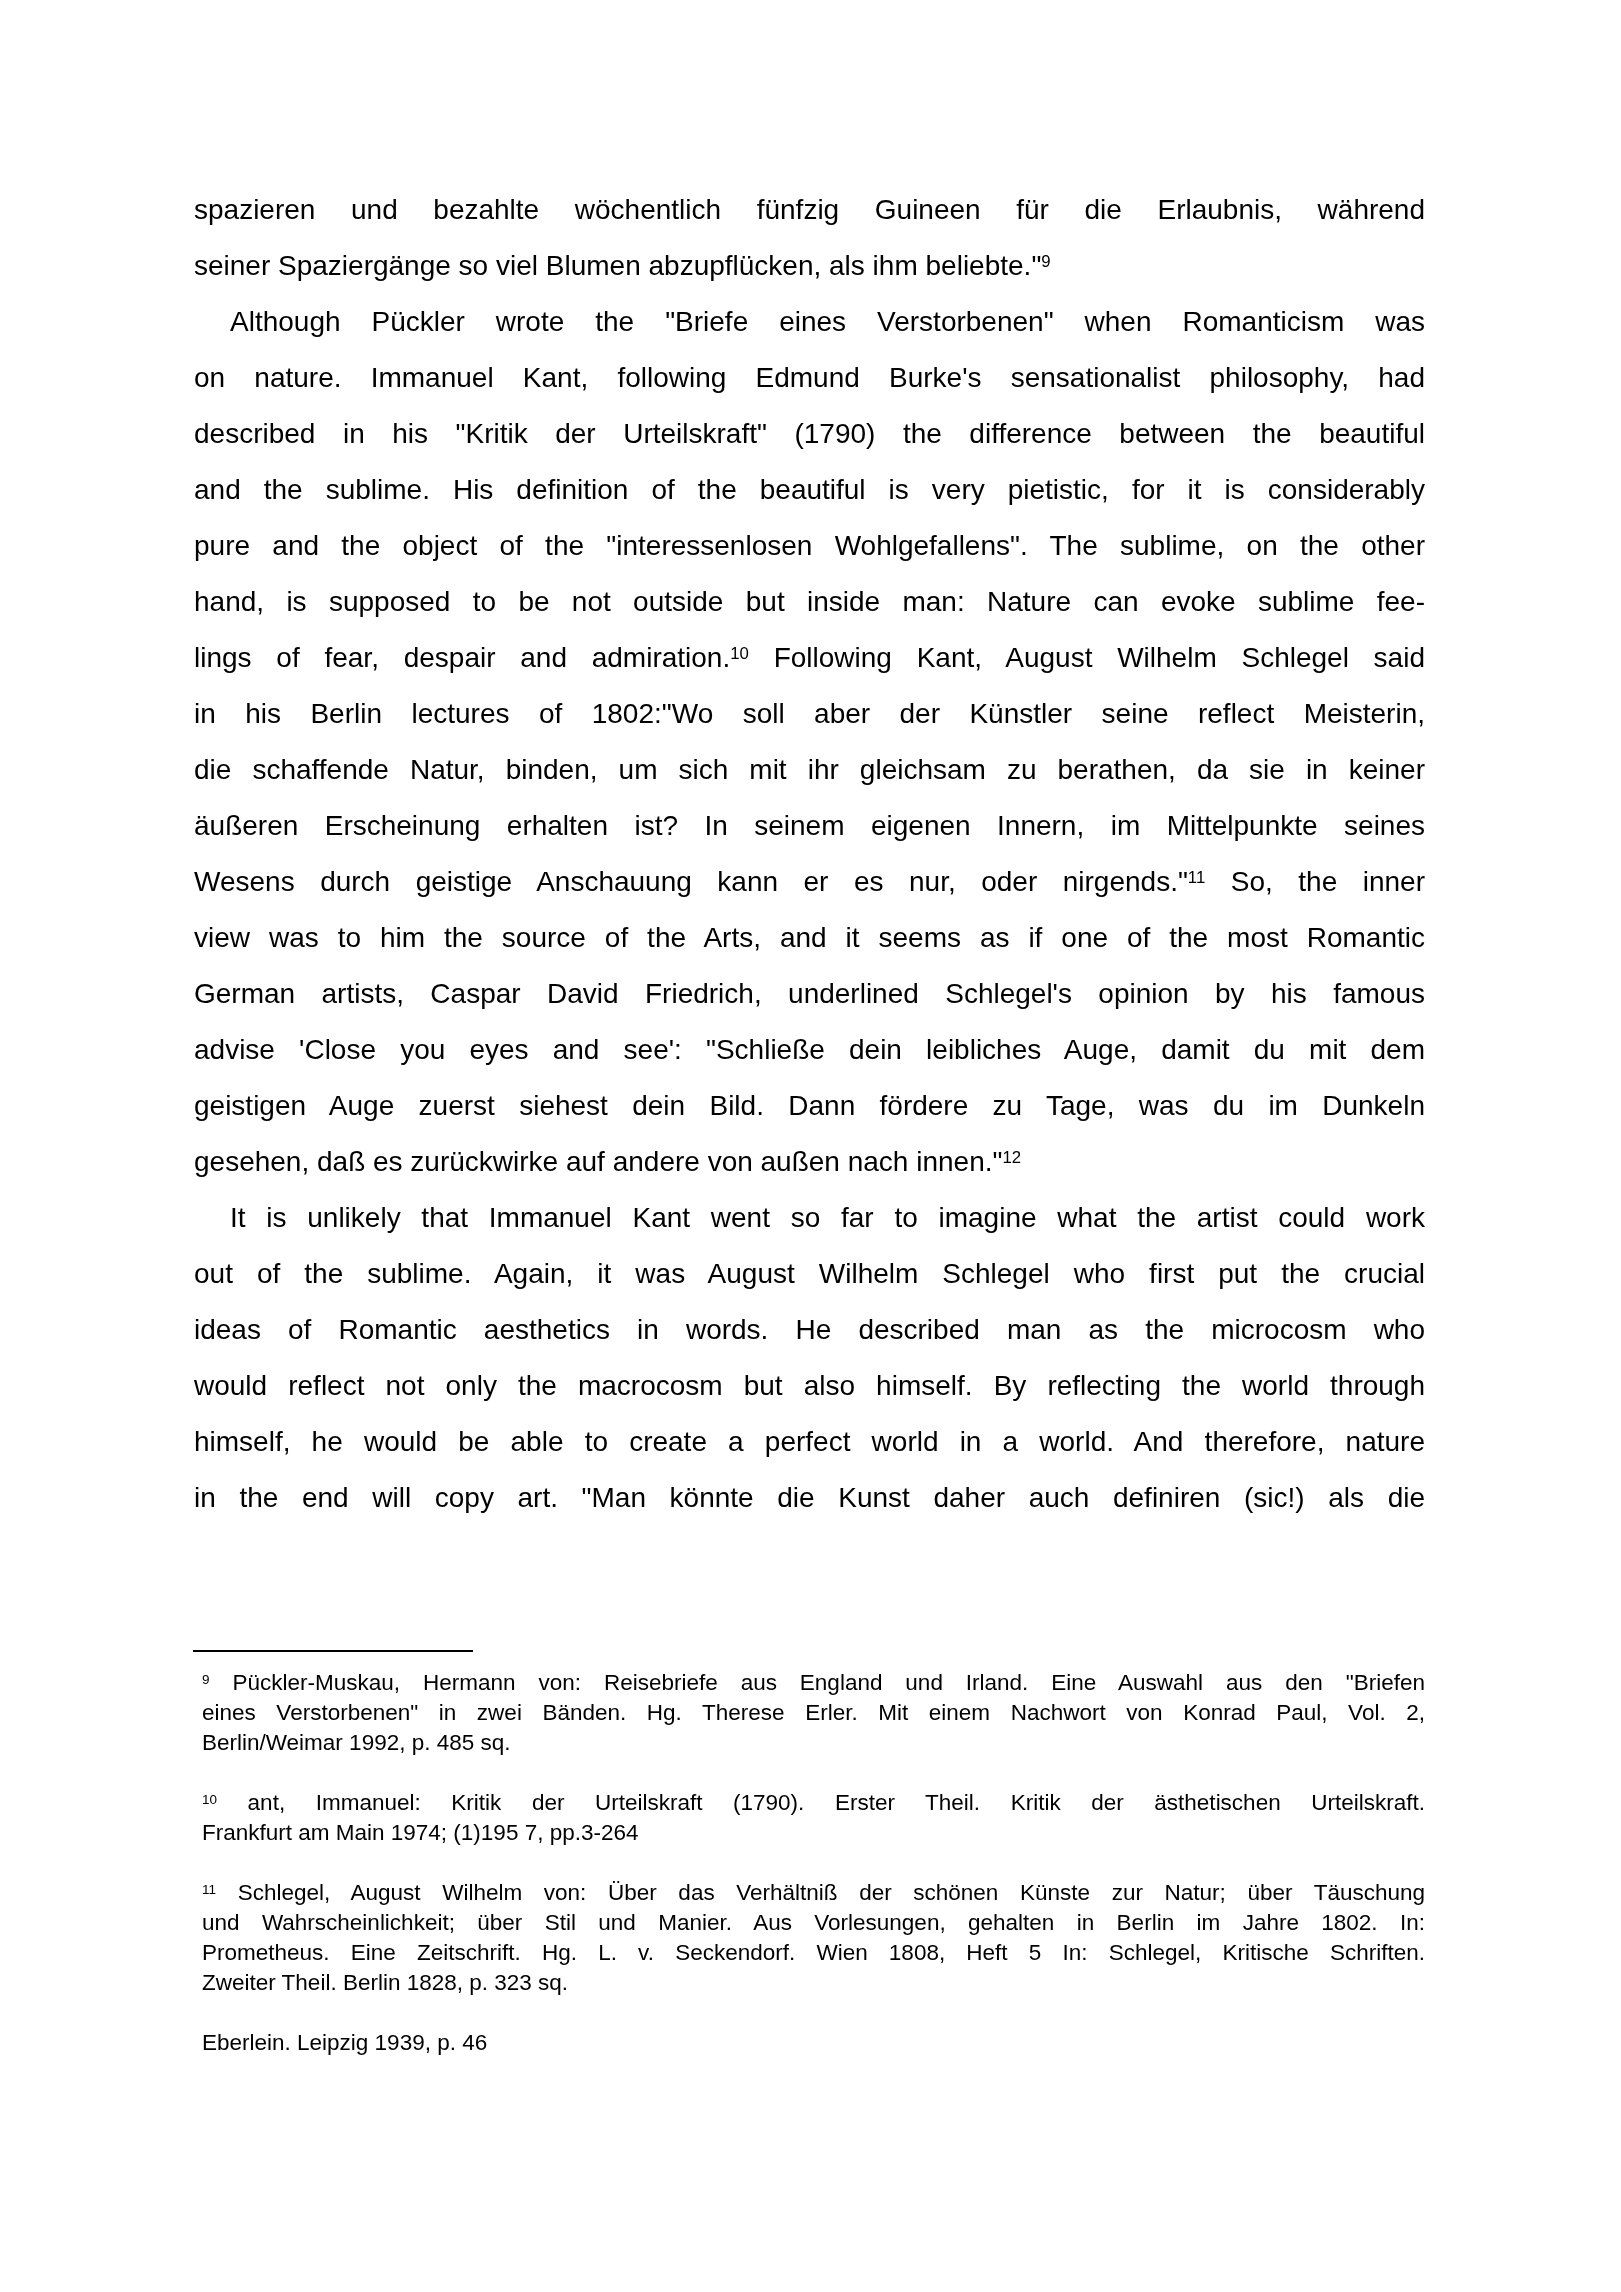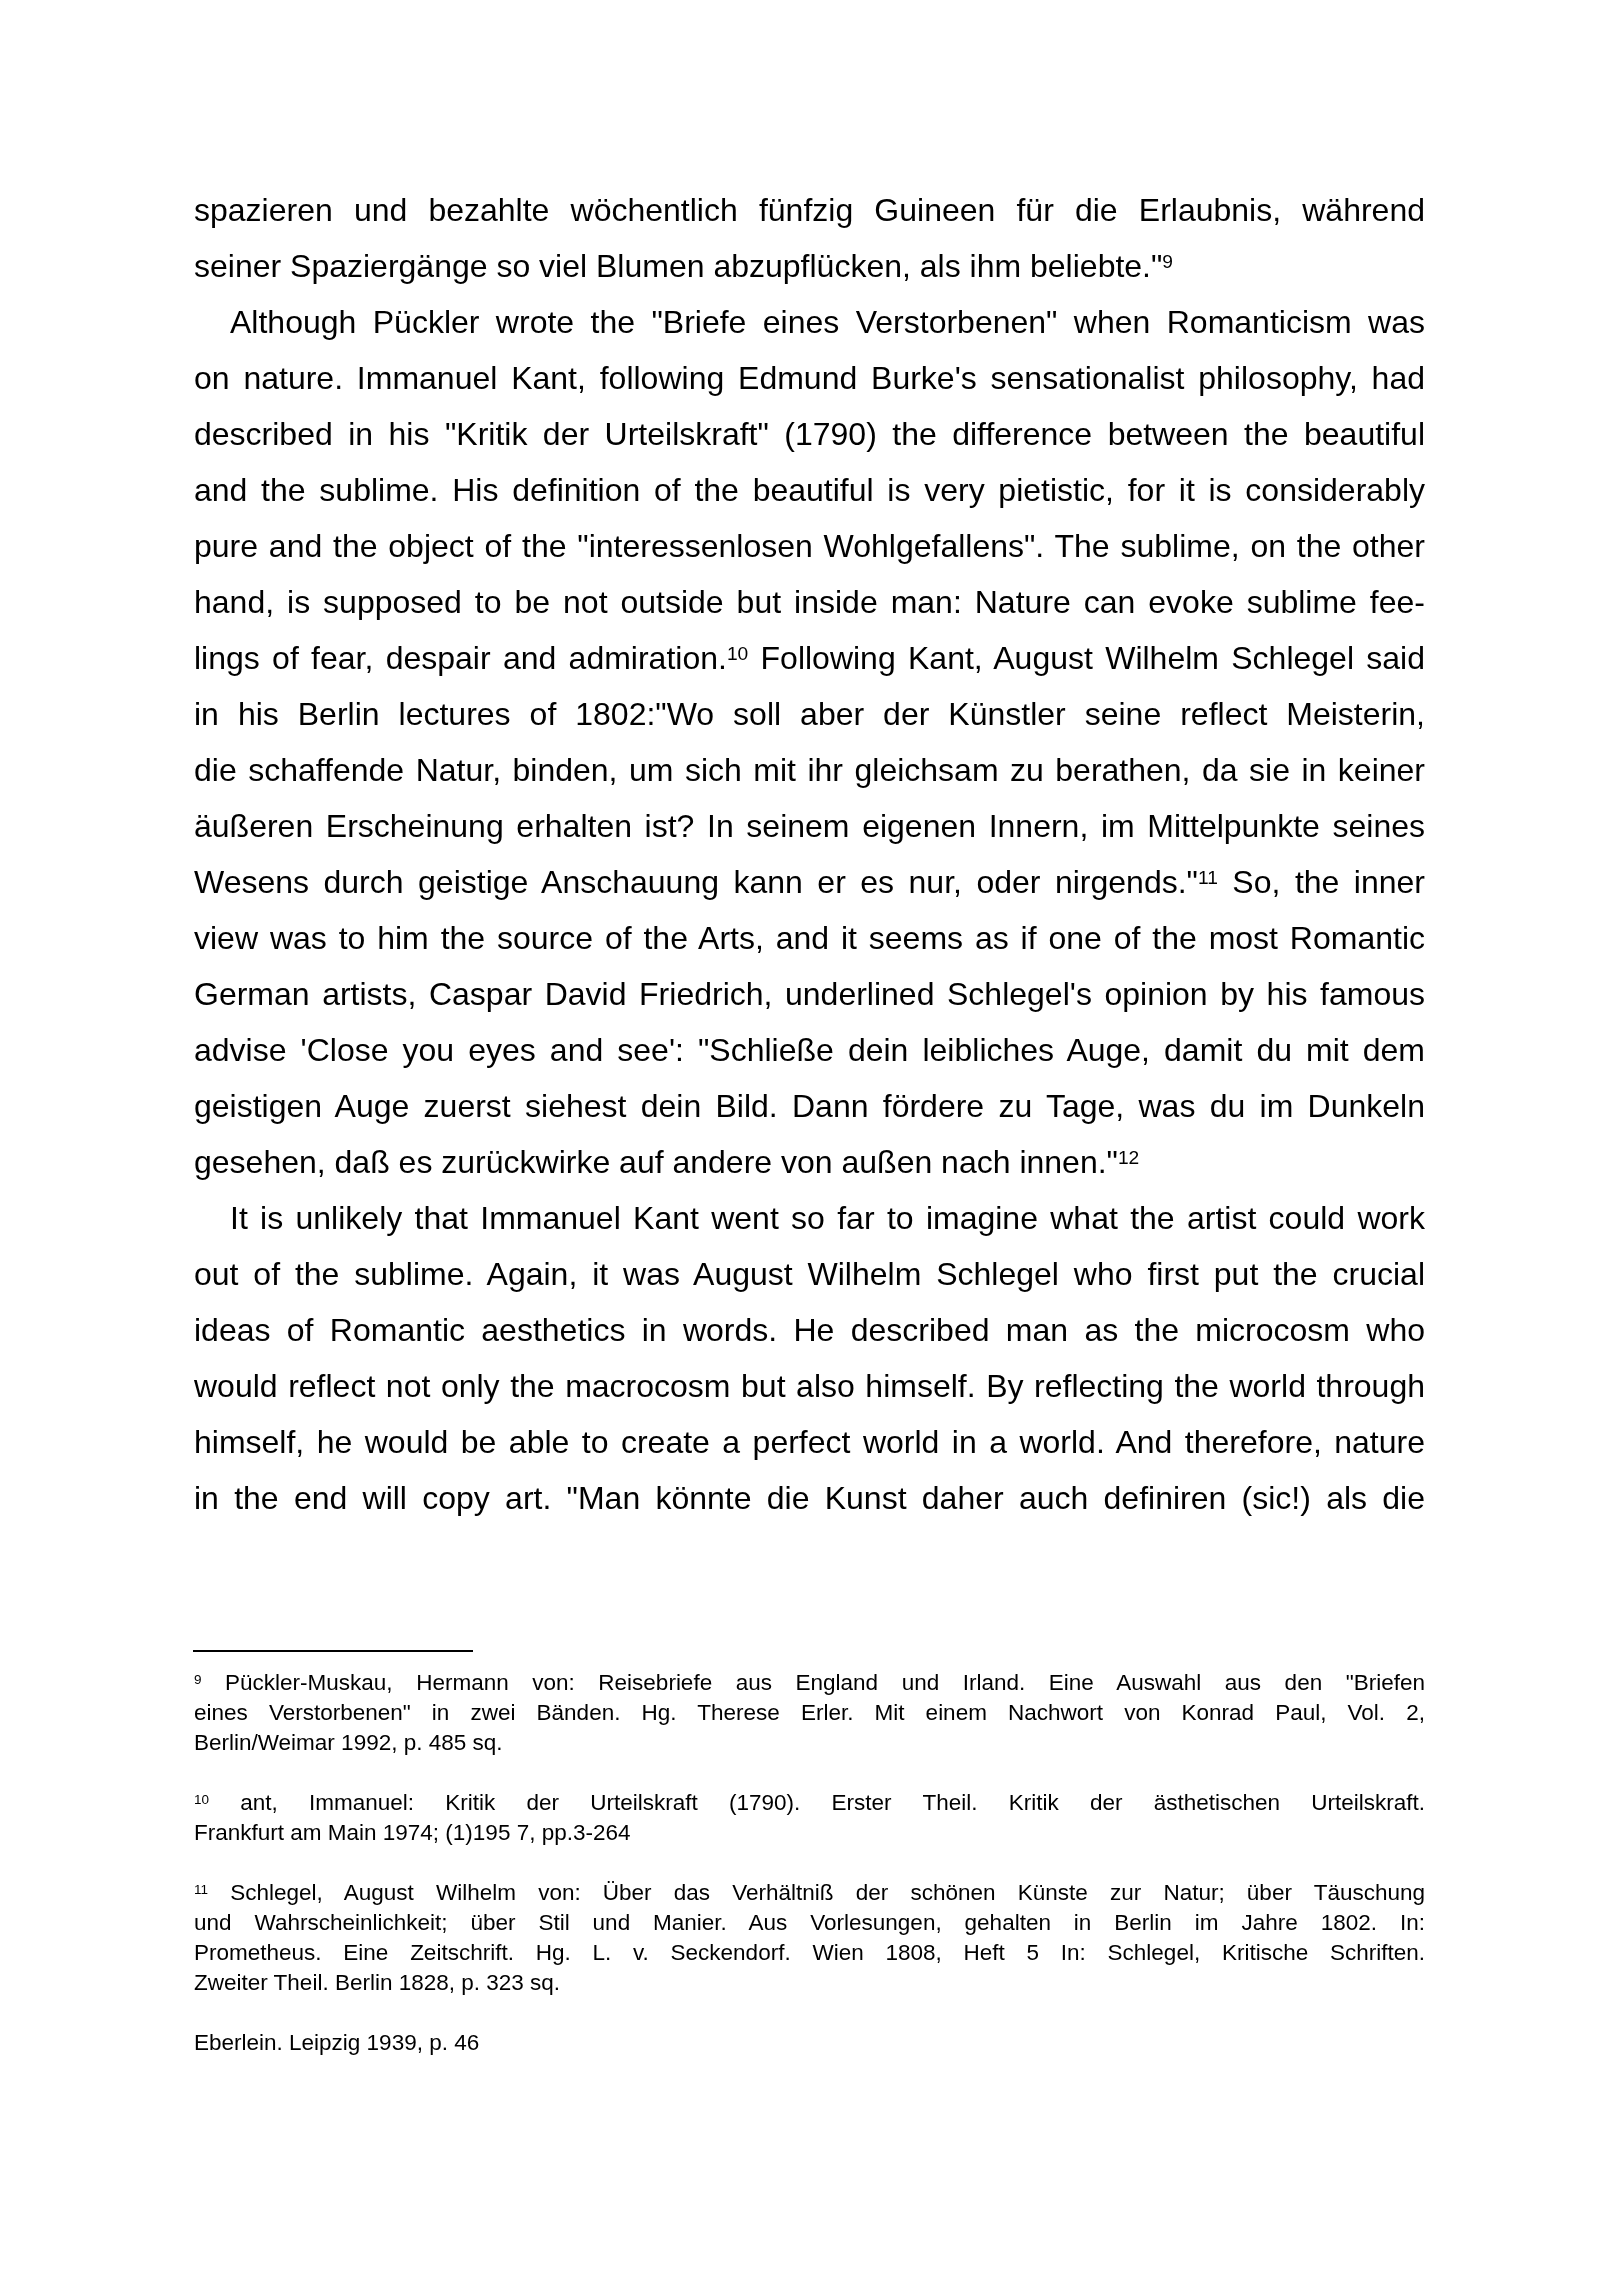--- a/index.html
+++ b/index.html
@@ -14,21 +14,21 @@
     background: #ffffff;
     color: #000000;
     font-family: "Liberation Sans", "DejaVu Sans", sans-serif;
     overflow: hidden;
   }
   .body-text {
     position: absolute;
     left: 194px;
     top: 182px;
     width: 1231px;
-    font-size: 32px;
+    font-size: 28px;
     line-height: 56px;
   }
   .para { margin: 0; }
   .line {
     text-align: justify;
     text-align-last: justify;
   }
   .line.no-just {
     text-align: right;
     text-align-last: left;
@@ -53,21 +53,21 @@
   }
   .footnotes {
     position: absolute;
     left: 194px;
     top: 1668px;
     width: 1231px;
     font-size: 22.5px;
     line-height: 30px;
   }
   .footnote {
-    margin: 0 0 30px 0;
+    margin: 0 0 30px 8px;
   }
 </style>
 </head>
 <body>
 
 <div class="page">
   <div class="body-text">
       <div class="para">
         <div class="line">spazieren und bezahlte wöchentlich fünfzig Guineen für die Erlaubnis, während</div>
         <div class="line no-just">seiner Spaziergänge so viel Blumen abzupflücken, als ihm beliebte."<sup>9</sup></div>

